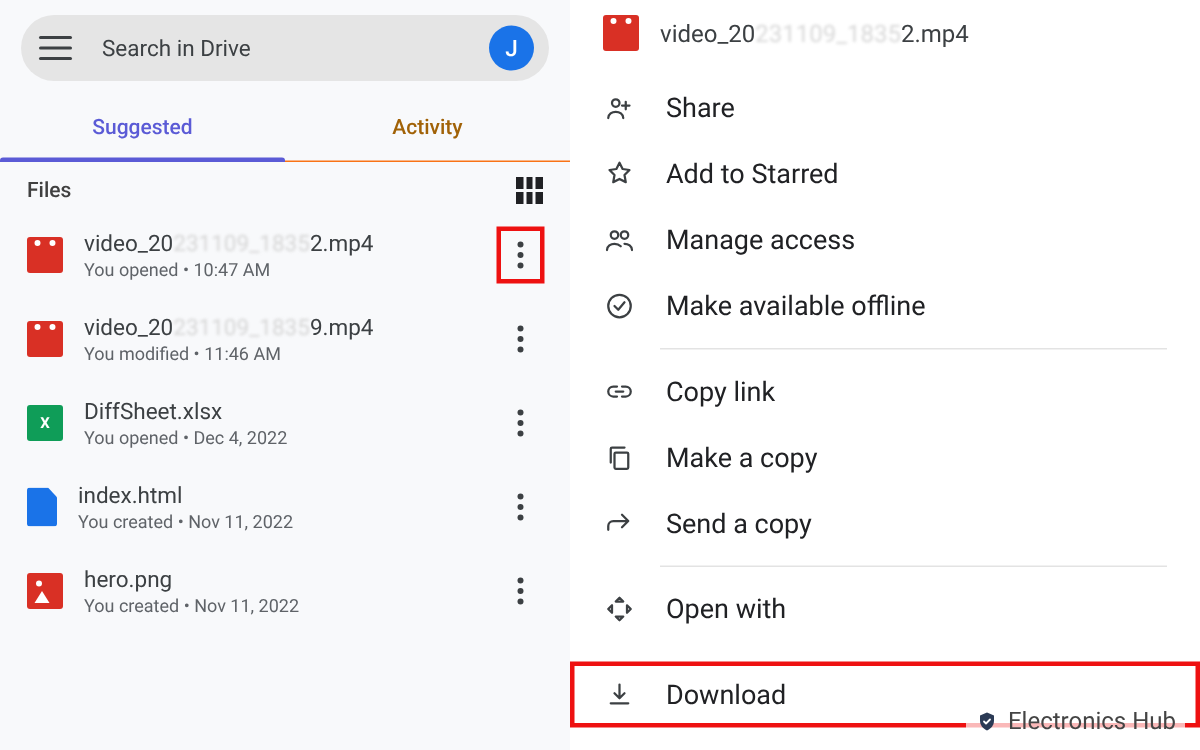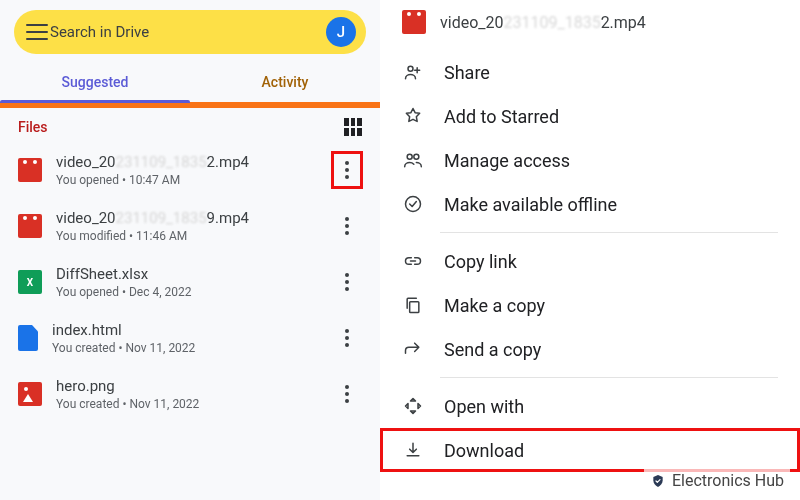--- a/index.html
+++ b/index.html
@@ -13,39 +13,39 @@
     overflow: hidden;
   }
   .pane { height: 100%; }
   .pane-left { width: 380px; background: #f8f9fb; display: flex; flex-direction: column; }
   .pane-right { width: 420px; background: #fff; display: flex; flex-direction: column; padding-top: 0; }
 
   
   .search-bar {
     margin: 10px 14px 8px 14px;
     height: 44px;
-    background: #fde047;
+    background: #e5e5e5;
     border-radius: 22px;
     display: flex;
     align-items: center;
     padding: 0 10px 0 12px;
-    gap: 2px;
+    gap: 20px;
   }
   .hamburger { width: 22px; height: 16px; display: flex; flex-direction: column; justify-content: space-between; }
   .hamburger div { height: 2px; background: #3c4043; border-radius: 1px; }
   .search-text { flex: 1; color: #3c4043; font-size: 15px; }
   .avatar { width: 30px; height: 30px; border-radius: 50%; background: #1a73e8; color: #fff; display: flex; align-items: center; justify-content: center; font-size: 15px; font-weight: 500; }
 
-  .tabs { display: flex; height: 46px; border-bottom: 6px solid #f97316; }
+  .tabs { display: flex; height: 46px; border-bottom: 1px solid #f97316; }
   .tab { flex: 1; display: flex; align-items: center; justify-content: center; font-size: 14px; font-weight: 500; color: #a16207; position: relative; }
   .tab.active { color: #5b5bd6; }
   .tab.active::after { content: ""; position: absolute; left: 0; right: 0; bottom: -1px; height: 3px; background: #5b5bd6; border-radius: 2px 2px 0 0; }
 
   .files-header { display: flex; align-items: center; justify-content: space-between; padding: 10px 18px 6px 18px; }
-  .files-label { font-size: 14px; color: #b91c1c; font-weight: 500; }
+  .files-label { font-size: 14px; color: #404040; font-weight: 500; }
   .view-grid { width: 18px; height: 18px; display: grid; grid-template-columns: 1fr 1fr 1fr; grid-template-rows: 1fr 1fr; gap: 2px; }
   .view-grid div { background: #202124; }
 
   .file-list { flex: 1; overflow: hidden; }
   .file-row { display: flex; align-items: center; padding: 10px 18px 10px 18px; gap: 14px; position: relative; }
   .file-icon { width: 24px; height: 24px; border-radius: 2px; display: flex; align-items: center; justify-content: center; flex-shrink: 0; }
   .file-icon.video { background: #d93025; }
   .file-icon.video::after { content: ""; width: 14px; height: 4px; border-top: 4px dotted #fff; position: relative; top: -6px; }
   .file-icon.xlsx { background: #0f9d58; color: #fff; font-size: 10px; font-weight: 700; }
   .file-icon.doc-like { width: 20px; height: 26px; background:#1a73e8; border-radius:2px; clip-path: polygon(0 0, 70% 0, 100% 25%, 100% 100%, 0 100%); }
@@ -63,21 +63,21 @@
 
   
   .ctx-header { display: flex; align-items: center; gap: 14px; padding: 10px 22px 14px 22px; }
   .ctx-filename { font-size: 16px; color: #3c4043; }
   .ctx-filename .blurred { color: #d8d8d8; filter: blur(1.2px); }
 
   .menu-group { padding: 2px 0; }
   .menu-divider { height: 1px; background: #e3e3e3; margin: 4px 22px 4px 60px; }
   .menu-item { display: flex; align-items: center; gap: 20px; padding: 11px 22px; font-size: 18px; color: #202124; }
   .menu-item .mi-icon { width: 22px; height: 22px; display: flex; align-items: center; justify-content: center; color: #3c4043; flex-shrink: 0; }
-  .menu-item.highlighted { outline: 3px solid #e11; outline-offset: -3px; }
+  .menu-item.highlighted { outline: 3px solid #e11; outline-offset: -3px; margin-top: 13px; }
 
   svg { width: 20px; height: 20px; stroke: #3c4043; stroke-width: 1.8; fill: none; stroke-linecap: round; stroke-linejoin: round;}
 
   .watermark {
     position: absolute;
     right: 10px;
     bottom: 8px;
     display: flex;
     align-items: center;
     gap: 6px;

